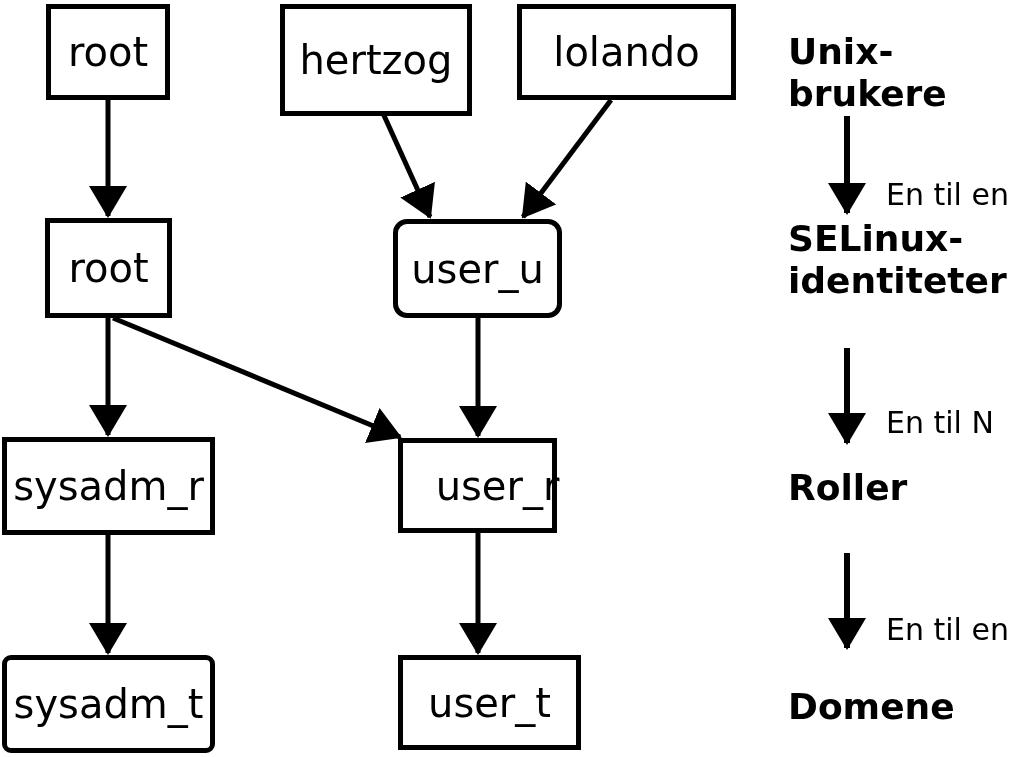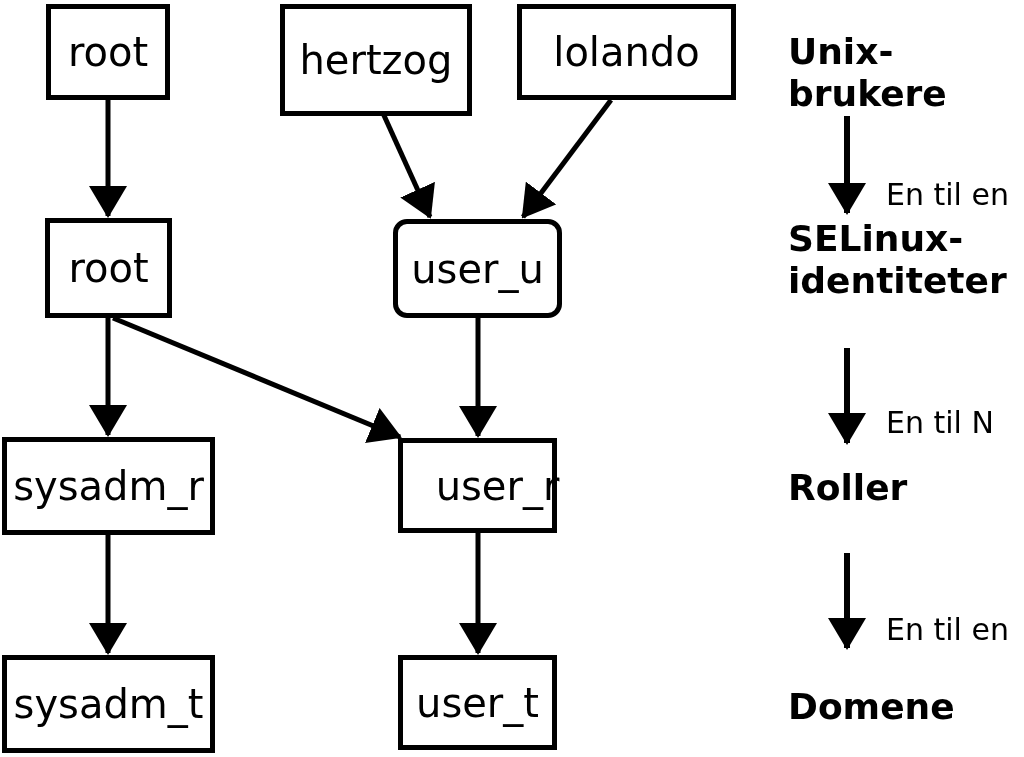--- a/index.html
+++ b/index.html
@@ -82,22 +82,22 @@
     <line x1="847" y1="553" x2="847" y2="648" stroke="#000000" stroke-width="6" marker-end="url(#ah)"></line>
   </svg>
 
   <div class="node" style="left:46px;  top:4px;   width:124px; height:96px;">root</div>
   <div class="node" style="left:280px; top:4px;   width:192px; height:112px;">hertzog</div>
   <div class="node" style="left:517px; top:4px;   width:219px; height:96px;">lolando</div>
   <div class="node" style="left:45px;  top:218px; width:127px; height:100px;">root</div>
   <div class="node" style="left:393px; top:219px; width:169px; height:99px;border-radius:14px;">user_u</div>
   <div class="node" style="left:2px;   top:437px; width:213px; height:98px;">sysadm_r</div>
   <div class="node" style="left:398px; top:438px; width:159px; height:95px;padding-left:40px;">user_r</div>
-  <div class="node" style="left:2px;   top:655px; width:213px; height:98px;">sysadm_t</div>
-  <div class="node" style="left:398px; top:655px; width:159px; height:95px;">user_t</div>
+  <div class="node" style="left:2px;   top:655px; width:213px; height:98px;border-radius:9px;">sysadm_t</div>
+  <div class="node" style="left:398px; top:655px; width:183px; height:95px;">user_t</div>
 
   <div class="legend-level" style="top:31px;">Unix-brukere</div>
   <div class="legend-relation" style="top:146px;">En til en</div>
   <div class="legend-level wrap2" style="top:218px;">SELinux-identiteter</div>
   <div class="legend-relation" style="top:374px;">En til N</div>
   <div class="legend-level" style="top:467px;">Roller</div>
   <div class="legend-relation" style="top:581px;">En til en</div>
   <div class="legend-level" style="top:686px;">Domene</div>
 
 </div>

